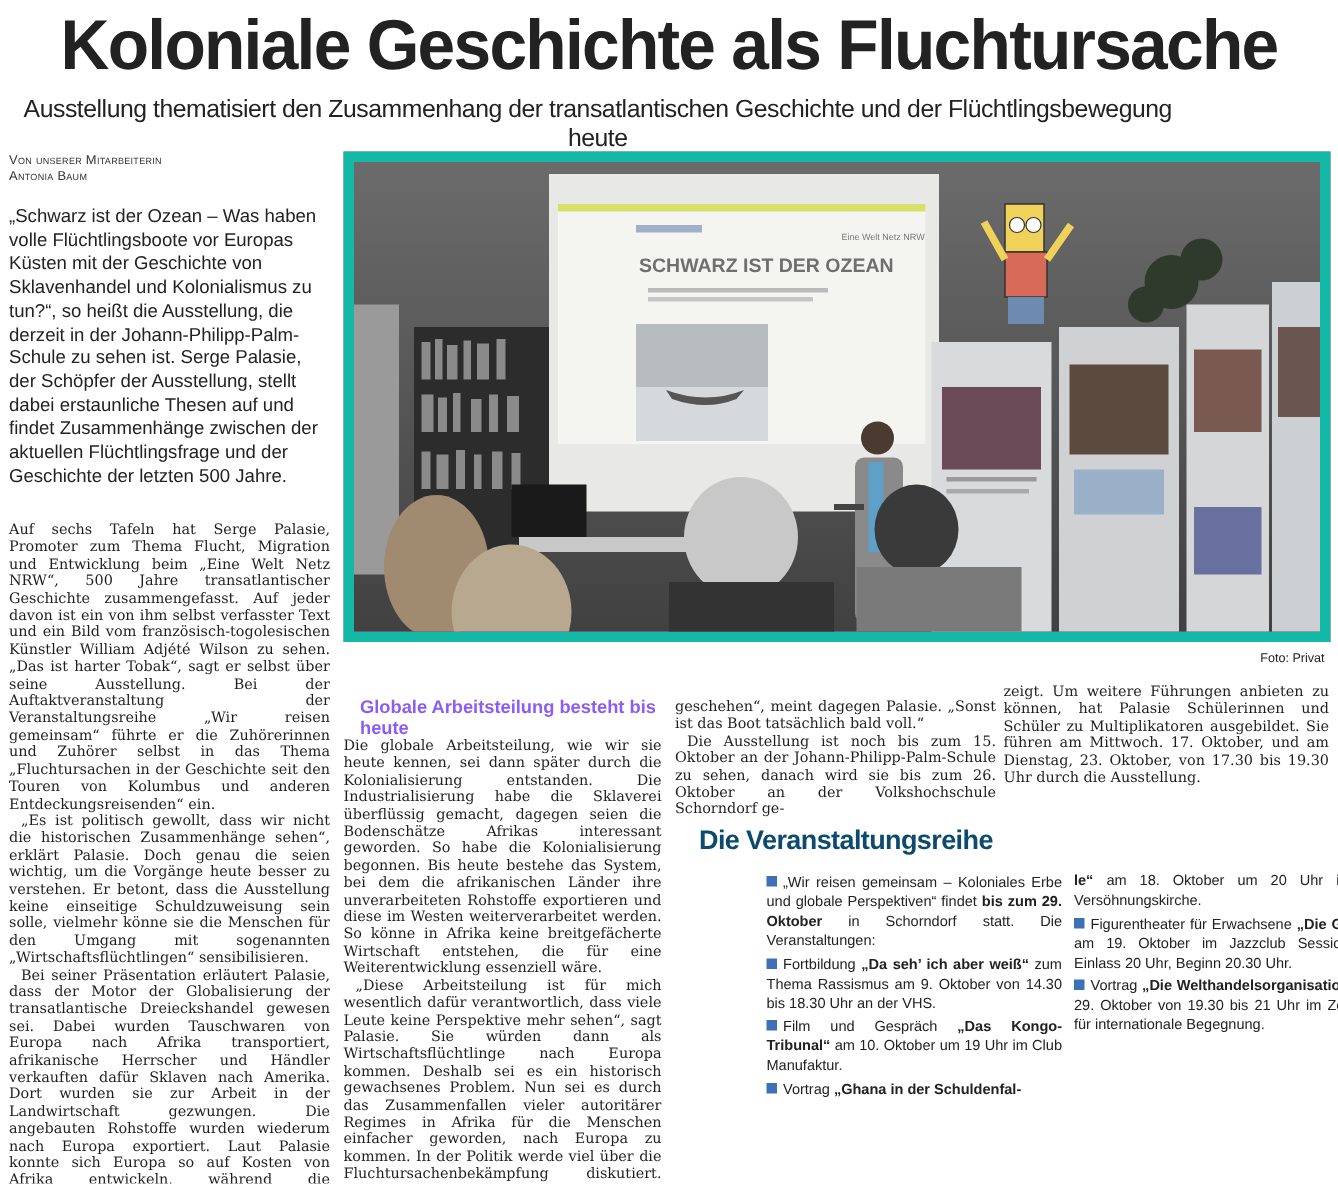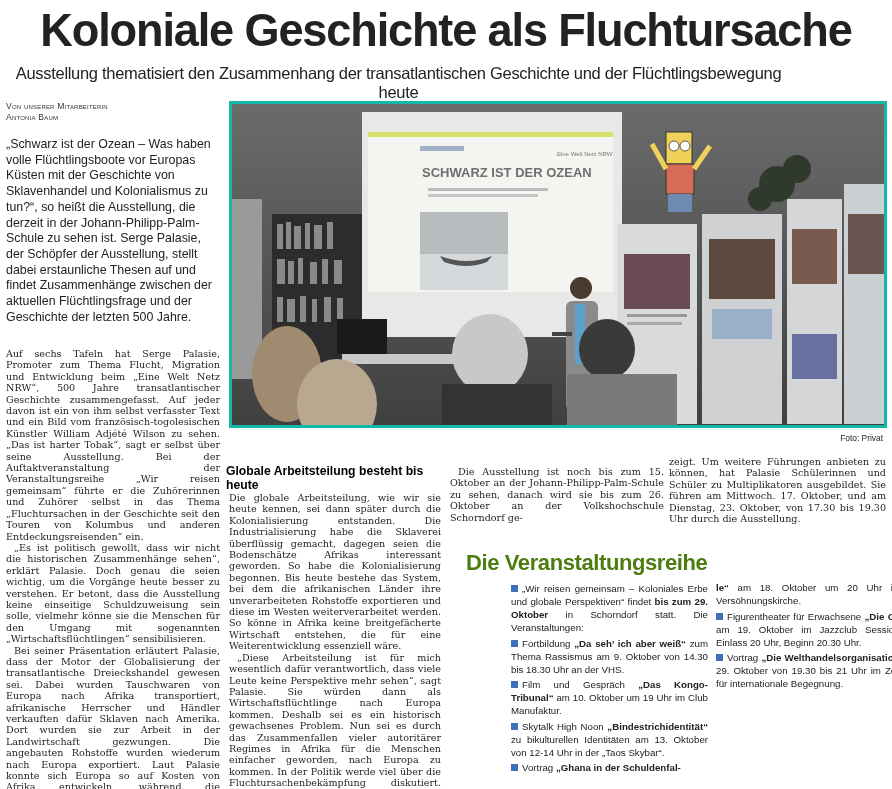--- a/index.html
+++ b/index.html
@@ -31,39 +31,39 @@
       position: absolute; left: 6px; top: 137px; width: 216px;
       font-family: "Liberation Sans", sans-serif; font-size: 12.4px; line-height: 15.7px;
       color: #222; text-align: left;
     }
     .lead .place { display: block; }
 
     .col-1 { left: 6px; top: 348px; width: 214px; }
 
     .photo {
       position: absolute; left: 229px; top: 101px; width: 658px; height: 327px;
-      background: #ec4899; overflow: hidden; border: 3px solid #14b8a6;
+      background: #ec4899; overflow: hidden; border: 7px solid #14b8a6;
     }
     .caption {
       position: absolute; left: 229px; top: 433px; width: 658px;
       font-family: "Liberation Sans", sans-serif; font-size: 8.4px; line-height: 11px; color: #222;
     }
     .caption .credit { position: absolute; right: 4px; top: 0; }
 
     .subhead {
-      position: absolute; left: 226px; top: 464px; width: 200px;
-      font-family: "Liberation Sans", sans-serif; font-weight: bold; font-size: 12.2px; line-height: 14px; color: #000000;
+      position: absolute; left: 240px; top: 464px; width: 200px;
+      font-family: "Liberation Sans", sans-serif; font-weight: bold; font-size: 12.2px; line-height: 14px; color: #8b5cf6;
     }
     .col-2 { left: 229px; top: 492px; width: 212px; }
     .col-3 { left: 450px; top: 466px; width: 214px; }
     .col-4 { left: 669px; top: 456px; width: 217px; }
 
     .box-title {
       position: absolute; left: 466px; top: 550px; width: 420px;
-      font-family: "Liberation Sans", sans-serif; font-weight: bold; font-size: 22px; color: #4d7c0f;
+      font-family: "Liberation Sans", sans-serif; font-weight: bold; font-size: 18px; color: #0c4a6e;
       letter-spacing: -0.4px;
     }
     .box-col {
       position: absolute; font-family: "Liberation Sans", sans-serif; font-size: 9.7px; line-height: 13px;
       color: #222; text-align: justify; margin-left: 43px;
     }
     .box-col .item { margin-bottom: 2.5px; }
     .box-col b { font-weight: bold; }
     .bullet { display: inline-block; width: 7px; height: 7px; background: #3e70b8; margin-right: 4px; vertical-align: 0px; }
     .box-col-1 { left: 468px; top: 582px; width: 197px; }
@@ -193,43 +193,41 @@
 </div>
 
 <h2 class="subhead">Globale Arbeitsteilung besteht bis heute</h2>
 
 <div class="col col-2">
   <p class="noindent">Die globale Arbeitsteilung, wie wir sie heute kennen, sei dann später durch die Kolonialisierung entstanden. Die Industrialisierung habe die Sklaverei überflüssig gemacht, dagegen seien die Bodenschätze Afrikas interessant geworden. So habe die Kolonialisierung begonnen. Bis heute bestehe das System, bei dem die afrikanischen Länder ihre unverarbeiteten Rohstoffe exportieren und diese im Westen weiterverarbeitet werden. So könne in Afrika keine breitgefächerte Wirtschaft entstehen, die für eine Weiterentwicklung essenziell wäre.</p>
   <p>„Diese Arbeitsteilung ist für mich wesentlich dafür verantwortlich, dass viele Leute keine Perspektive mehr sehen“, sagt Palasie. Sie würden dann als Wirtschaftsflüchtlinge nach Europa kommen. Deshalb sei es ein historisch gewachsenes Problem. Nun sei es durch das Zusammenfallen vieler autoritärer Regimes in Afrika für die Menschen einfacher geworden, nach Europa zu kommen. In der Politik werde viel über die Fluchtursachenbekämpfung diskutiert. „Der große Wandel muss in Afrika selbst</p>
 </div>
 
 <div class="col col-3">
+  <p class="noindent">geschehen“, meint dagegen Palasie. „Sonst ist das Boot tatsächlich bald voll.“</p>
   <p>Die Ausstellung ist noch bis zum 15. Oktober an der Johann-Philipp-Palm-Schule zu sehen, danach wird sie bis zum 26. Oktober an der Volkshochschule Schorndorf ge-</p>
 </div>
 
 <div class="col col-4">
   <p class="noindent">zeigt. Um weitere Führungen anbieten zu können, hat Palasie Schülerinnen und Schüler zu Multiplikatoren ausgebildet. Sie führen am Mittwoch. 17. Oktober, und am Dienstag, 23. Oktober, von 17.30 bis 19.30 Uhr durch die Ausstellung.</p>
 </div>
 
 <h2 class="box-title">Die Veranstaltungsreihe</h2>
 
 <div class="box-col box-col-1">
   <div class="item">
     <span class="bullet"></span><span>„Wir reisen gemeinsam – Koloniales Erbe und globale Perspektiven“ findet </span><b>bis zum 29. Oktober</b><span> in Schorndorf statt. Die Veranstaltungen:</span>
   </div>
   <div class="item">
     <span class="bullet"></span><span>Fortbildung </span><b>„Da seh’ ich aber weiß“</b><span> zum Thema Rassismus am 9. Oktober von 14.30 bis 18.30 Uhr an der VHS.</span>
   </div>
   <div class="item">
     <span class="bullet"></span><span>Film und Gespräch </span><b>„Das Kongo-Tribunal“</b><span> am 10. Oktober um 19 Uhr im Club Manufaktur.</span>
   </div>
   <div class="item">
-    <span class="bullet"></span><span>Skytalk High Noon </span><b>„Bindestrichidentität“</b><span> zu bikulturellen Identitäten am 13. Oktober von 12-14 Uhr in der „Taos Skybar“.</span>
-  </div>
-  <div class="item">
     <span class="bullet"></span><span>Vortrag </span><b>„Ghana in der Schuldenfal-</b>
   </div>
 </div>
 
 <div class="box-col box-col-2">
   <div class="item">
     <b>le“</b><span> am 18. Oktober um 20 Uhr in der Versöhnungskirche.</span>
   </div>
   <div class="item">
     <span class="bullet"></span><span>Figurentheater für Erwachsene </span><b>„Die Gräfin“</b><span> am 19. Oktober im Jazzclub Session 88, Einlass 20 Uhr, Beginn 20.30 Uhr.</span>

